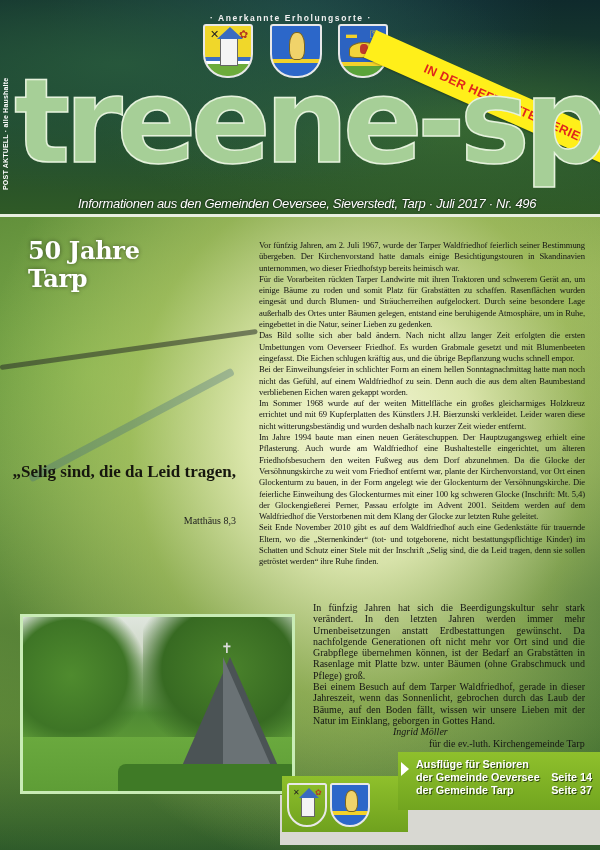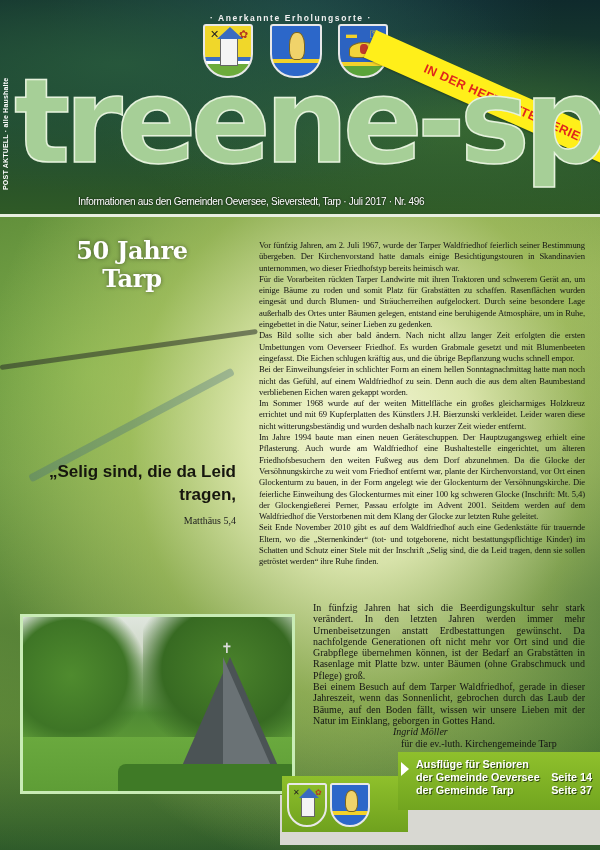--- a/index.html
+++ b/index.html
@@ -60,55 +60,56 @@
   }
 
   .masthead {
     position: absolute; left: 14px; top: 62px; width: 580px; height: 118px;
     color: #a6cf97; font-family: "DejaVu Sans", sans-serif; font-weight: bold;
     font-size: 118px; line-height: 118px; letter-spacing: -6px; white-space: nowrap;
     -webkit-text-stroke: 1.5px #e5f2dc; transform: scaleY(1.0);
   }
   .info-line {
     position: absolute; left: 78px; top: 196px; width: 450px;
-    color: #ffffff; font-size: 10px; letter-spacing: -0.3px; white-space: nowrap;
+    color: #ffffff; font-size: 13px; letter-spacing: -0.3px; white-space: nowrap;
     text-shadow: 0 0 2px #000;
+    font-style: italic;
   }
 
   
   .headline {
-    position: absolute; left: 28px; top: 237px; width: 208px; text-align: center;
+    position: absolute; left: 28px; top: 237px; width: 208px; text-align: left;
     color: #fff; font-family: "DejaVu Serif", serif; font-weight: bold;
     font-size: 24px; line-height: 28px; letter-spacing: -0.3px;
     text-shadow: 0 0 4px rgba(0,0,0,0.45);
   }
   .quote {
     position: absolute; left: 6px; top: 460px; width: 230px; text-align: right;
-    color: #16160e; font-family: Liberation Sans, sans-serif; font-size: 17px; line-height: 23px; font-weight: bold;
+    color: #16160e; font-family: Liberation Serif, serif; font-size: 17px; line-height: 23px; font-weight: bold;
   }
   .quote-source {
     position: absolute; left: 120px; top: 515px; width: 116px; text-align: right;
     color: #222; font-family: "Liberation Serif", serif; font-size: 10px;
   }
 
   
   .article {
     position: absolute; left: 259px; top: 240px; width: 326px;
     font-family: "Liberation Serif", serif; font-size: 8.6px; line-height: 11.3px;
     color: #141414; letter-spacing: -0.1px;
   }
   .article p { text-align: justify; }
   .article-2 {
     position: absolute; left: 313px; top: 602px; width: 272px;
     font-family: "Liberation Serif", serif; font-size: 10px; line-height: 11.3px;
     color: #141414;
   }
   .article-2 p { text-align: justify; }
   .signature { margin-left: 80px; font-style: italic; }
-  .signature-org { margin-left: 88px; }
+  .signature-org { margin-left: 116px; }
 
   
   .photo {
     position: absolute; left: 20px; top: 614px; width: 275px; height: 180px;
     border: 3px solid #c9ecb6; overflow: hidden;
     background: linear-gradient(180deg, #dfe6de 0%, #cfd8c7 20%, #4f8a34 55%, #5e9a36 75%, #6aa23c 100%);
   }
   .photo .trees-l { position: absolute; left: 0; top: 0; width: 120px; height: 130px; background: radial-gradient(ellipse at 40% 45%, #4f8b2e 0%, #3e7526 55%, rgba(62,117,38,0) 75%); }
   .photo .trees-r { position: absolute; left: 120px; top: 0; width: 155px; height: 130px; background: radial-gradient(ellipse at 55% 40%, #4a822b 0%, #376a22 55%, rgba(55,106,34,0) 80%); }
   .photo .lawn { position: absolute; left: 0; top: 120px; width: 275px; height: 60px; background: linear-gradient(180deg, #6aa93e 0%, #5d9c35 100%); }
@@ -179,21 +180,21 @@
 <div class="info-line">Informationen aus den Gemeinden Oeversee, Sieverstedt, Tarp · Juli 2017 · Nr. 496</div>
 
 <div class="headline">
   <div>50 Jahre</div>
   <div>Tarp</div>
 </div>
 
 <div class="quote">
   <div>„Selig sind, die da Leid tragen,</div>
 </div>
-<div class="quote-source">Matthäus 5,4</div>
+<div class="quote-source">Matthäus 8,3</div>
 
 <div class="article">
   <p>Vor fünfzig Jahren, am 2. Juli 1967, wurde der Tarper Waldfriedhof feierlich seiner Bestimmung übergeben. Der Kirchenvorstand hatte damals einige Besichtigungstouren in Skandinavien unternommen, wo dieser Friedhofstyp bereits heimisch war.</p>
   <p>Für die Vorarbeiten rückten Tarper Landwirte mit ihren Traktoren und schwerem Gerät an, um einige Bäume zu roden und somit Platz für Grabstätten zu schaffen. Rasenflächen wurden eingesät und durch Blumen- und Sträucherreihen aufgelockert. Durch seine besondere Lage außerhalb des Ortes unter Bäumen gelegen, entstand eine beruhigende Atmosphäre, um in Ruhe, eingebettet in die Natur, seiner Lieben zu gedenken.</p>
   <p>Das Bild sollte sich aber bald ändern. Nach nicht allzu langer Zeit erfolgten die ersten Umbettungen vom Oeverseer Friedhof. Es wurden Grabmale gesetzt und mit Blumenbeeten eingefasst. Die Eichen schlugen kräftig aus, und die übrige Bepflanzung wuchs schnell empor.</p>
   <p>Bei der Einweihungsfeier in schlichter Form an einem hellen Sonntagnachmittag hatte man noch nicht das Gefühl, auf einem Waldfriedhof zu sein. Denn auch die aus dem alten Baumbestand verbliebenen Eichen waren gekappt worden.</p>
   <p>Im Sommer 1968 wurde auf der weiten Mittelfläche ein großes gleicharmiges Holzkreuz errichtet und mit 69 Kupferplatten des Künstlers J.H. Bierzunski verkleidet. Leider waren diese nicht witterungsbeständig und wurden deshalb nach kurzer Zeit wieder entfernt.</p>
   <p>Im Jahre 1994 baute man einen neuen Geräteschuppen. Der Hauptzugangsweg erhielt eine Pflasterung. Auch wurde am Waldfriedhof eine Bushaltestelle eingerichtet, um älteren Friedhofsbesuchern den weiten Fußweg aus dem Dorf abzunehmen. Da die Glocke der Versöhnungskirche zu weit vom Friedhof entfernt war, plante der Kirchenvorstand, vor Ort einen Glockenturm zu bauen, in der Form angelegt wie der Glockenturm der Versöhnungskirche. Die feierliche Einweihung des Glockenturmes mit einer 100 kg schweren Glocke (Inschrift: Mt. 5,4) der Glockengießerei Perner, Passau erfolgte im Advent 2001. Seitdem werden auf dem Waldfriedhof die Verstorbenen mit dem Klang der Glocke zur letzten Ruhe geleitet.</p>
   <p>Seit Ende November 2010 gibt es auf dem Waldfriedhof auch eine Gedenkstätte für trauernde Eltern, wo die „Sternenkinder“ (tot- und totgeborene, nicht bestattungspflichtige Kinder) im Schatten und Schutz einer Stele mit der Inschrift „Selig sind, die da Leid tragen, denn sie sollen getröstet werden“ ihre Ruhe finden.</p>
 </div>

